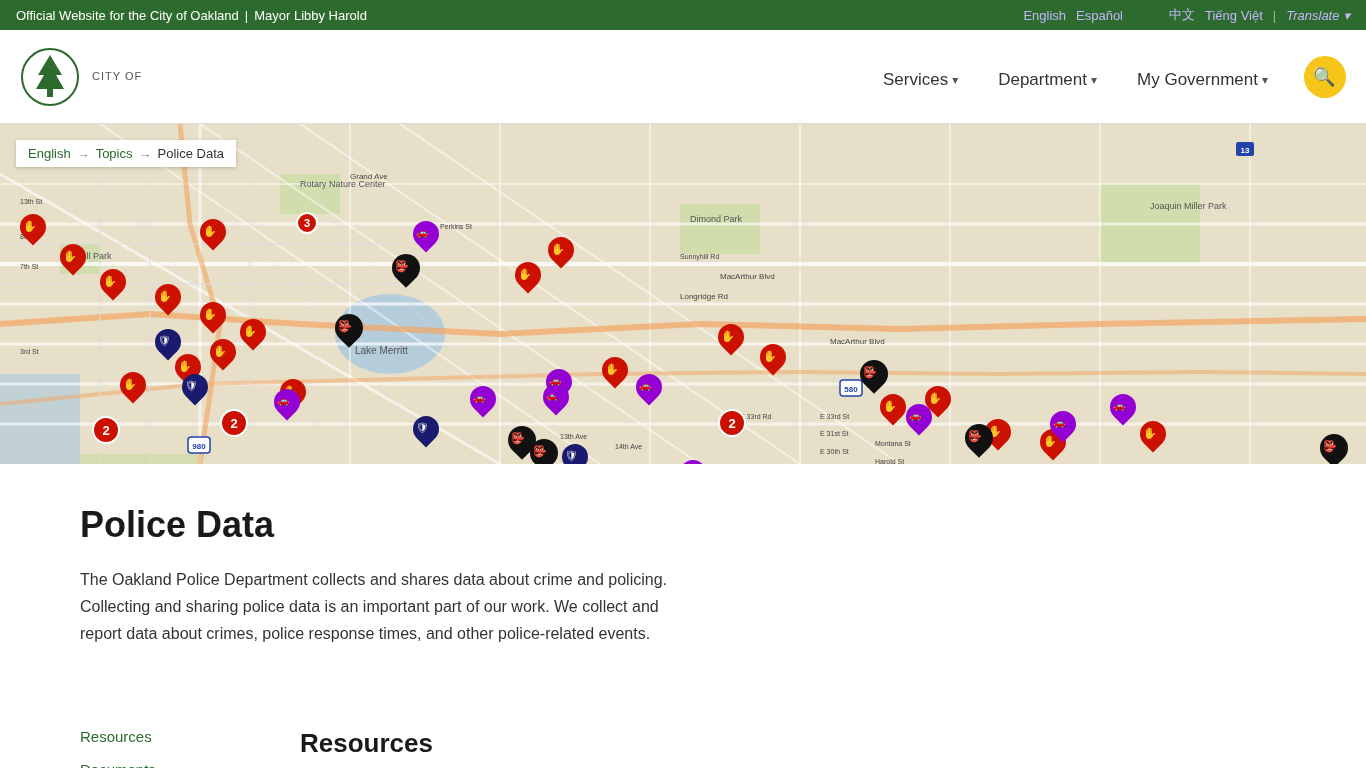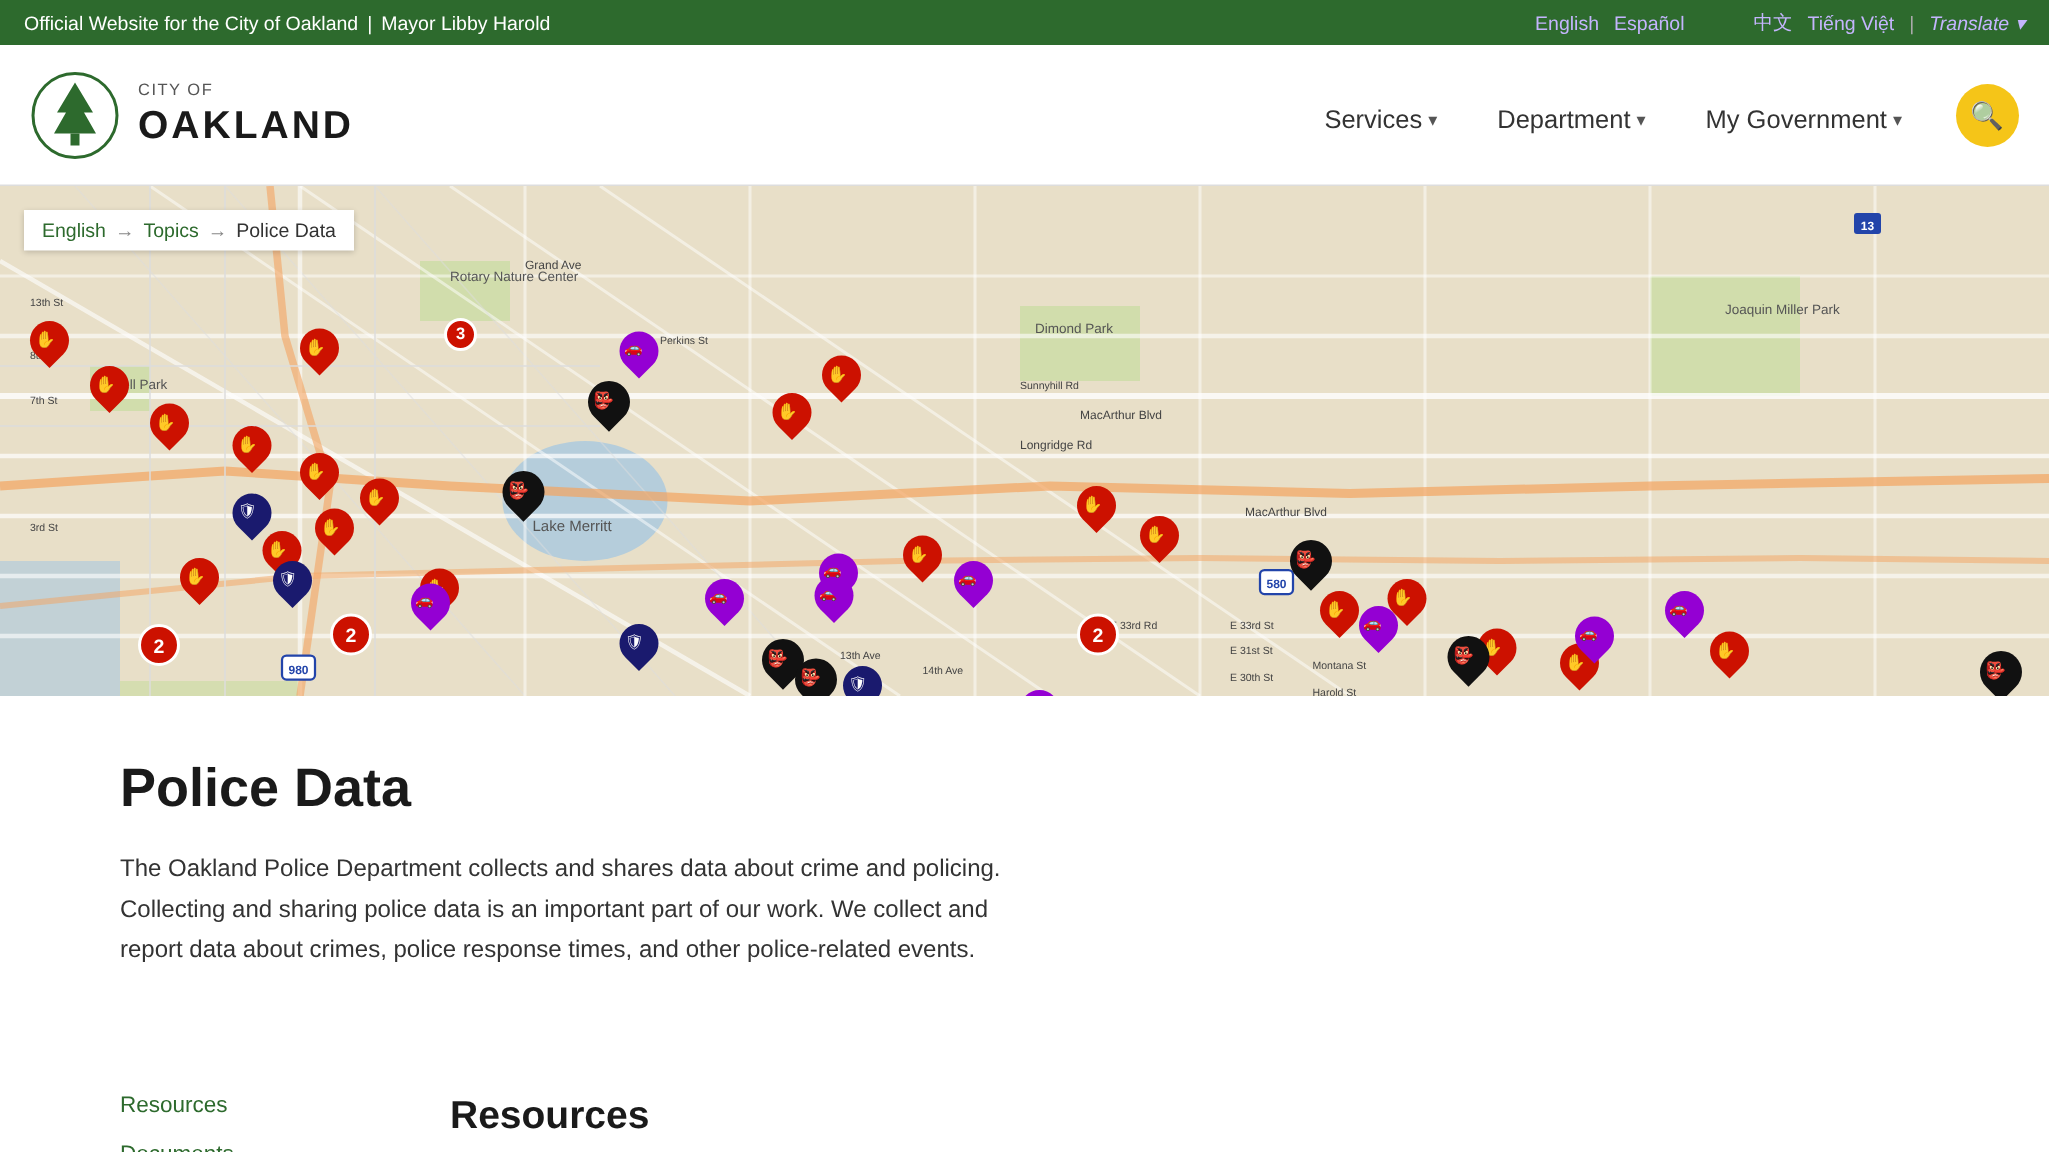--- a/index.html
+++ b/index.html
@@ -167,21 +167,20 @@
   <div id="logo-area">
 
     <svg id="logo-icon" viewBox="0 0 60 60" xmlns="http://www.w3.org/2000/svg">
       <circle cx="30" cy="30" r="28" fill="none" stroke="#2d6a2d" stroke-width="2"></circle>
 
       <polygon points="30,8 18,28 24,28 16,42 44,42 36,28 42,28" fill="#2d6a2d"></polygon>
       <rect x="27" y="42" width="6" height="8" fill="#2d6a2d"></rect>
     </svg>
     <div id="logo-text">
       <span class="city-of">CITY OF</span>
-      <span class="oakland">OAKLAND</span>
     </div>
   </div>
 
   <div id="nav">
     <a class="nav-item">
       <span>Services</span>
       <span class="chevron">▾</span>
     </a>
     <a class="nav-item">
       <span>Department</span>

